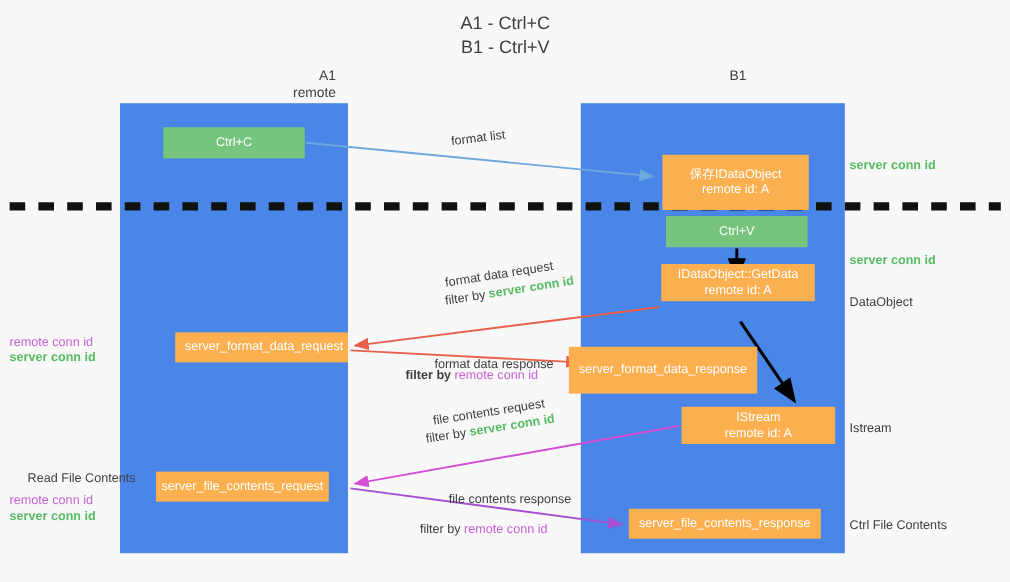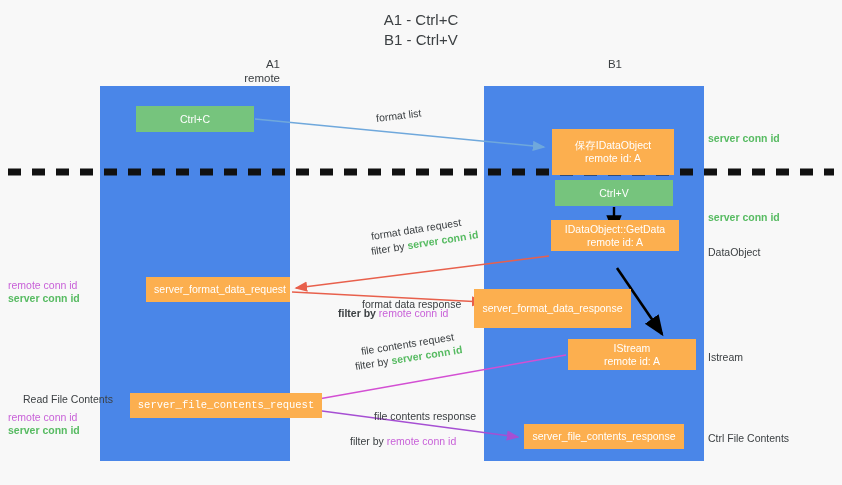--- a/index.html
+++ b/index.html
@@ -42,21 +42,21 @@
   .green{background:#76c47d;}
   .orange{background:#fcaf4f;}
 
   #box-ctrlc{left:136px;top:106px;width:118px;height:26px;justify-content:center;}
   #box-save{left:552px;top:129px;width:122px;height:46px;}
   #box-ctrlv{left:555px;top:180px;width:118px;height:26px;}
   #box-getdata{left:551px;top:220px;width:128px;height:31px;}
   #box-istream{left:568px;top:339px;width:128px;height:31px;}
   #box-fdreq{left:146px;top:277px;width:144px;height:25px;align-items:flex-end;}
   #box-fdres{left:474px;top:289px;width:157px;height:39px;}
-  #box-fcreq{left:130px;top:393px;width:192px;height:25px;font-family:Liberation Mono, monospace;}
+  #box-fcreq{left:130px;top:393px;width:144px;height:25px;}
   #box-fcres{left:524px;top:424px;width:160px;height:25px;}
 
   
   .rlabel{font-size:10.5px;line-height:13px;}
   .green-t{color:#57bb62;font-weight:bold;}
   .magenta-t{color:#c861d8;font-weight:normal;}
   .plain-t{color:#3c4043;}
   #lbl-srv1{left:708px;top:132px;}
   #lbl-srv2{left:708px;top:211px;}
   #lbl-dataobject{left:708px;top:246px;}

